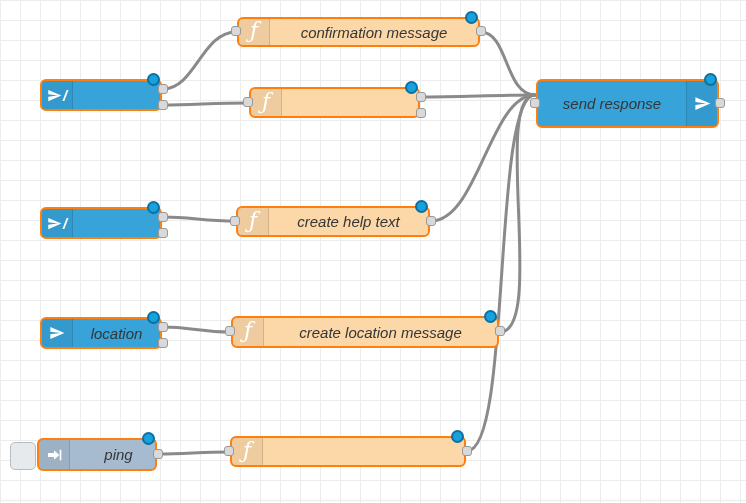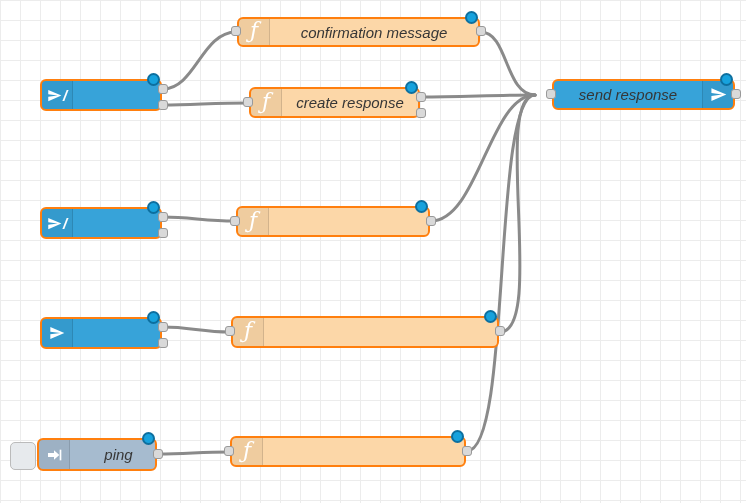--- a/index.html
+++ b/index.html
@@ -116,28 +116,27 @@
     </div>
     <div class="port out-a"></div>
     <div class="port out-b"></div>
     <div class="changed-dot"></div>
   </div>
 
   <div class="node fn" style="left:249px;top:87px;width:171px;height:31px">
     <div class="icon-box left">
         <span class="fn-glyph">ƒ</span>
       </div>
-    <div class="label">create response</div>
-    <div class="port in"></div>
-    <div class="port out-a"></div>
-    <div class="port out-b"></div>
-    <div class="changed-dot"></div>
-  </div>
-
-  <div class="node telegram" style="left:552px;top:79px;width:183px;height:31px">
+    <div class="port in"></div>
+    <div class="port out-a"></div>
+    <div class="port out-b"></div>
+    <div class="changed-dot"></div>
+  </div>
+
+  <div class="node telegram" style="left:536px;top:79px;width:183px;height:49px">
     <div class="label">send response</div>
     <div class="icon-box right">
       <svg width="17" height="17" viewBox="0 0 24 24">
           <path fill="#fff" d="M2 21 L23 12 L2 3 L2 10 L17 12 L2 14 Z"></path>
         </svg>
     </div>
     <div class="port in"></div>
     <div class="port out-mid"></div>
     <div class="changed-dot"></div>
   </div>
@@ -151,40 +150,43 @@
     </div>
     <div class="port out-a"></div>
     <div class="port out-b"></div>
     <div class="changed-dot"></div>
   </div>
 
   <div class="node fn" style="left:236px;top:206px;width:194px;height:31px">
     <div class="icon-box left">
         <span class="fn-glyph">ƒ</span>
       </div>
+    <div class="label">create help text</div>
     <div class="port in"></div>
     <div class="port out-mid"></div>
     <div class="changed-dot"></div>
   </div>
 
   <div class="node telegram" style="left:40px;top:317px;width:122px;height:32px">
     <div class="icon-box left">
       <svg width="16" height="16" viewBox="0 0 24 24">
           <path fill="#fff" d="M2 21 L23 12 L2 3 L2 10 L17 12 L2 14 Z"></path>
         </svg>
     </div>
+    <div class="label">location</div>
     <div class="port out-a"></div>
     <div class="port out-b"></div>
     <div class="changed-dot"></div>
   </div>
 
   <div class="node fn" style="left:231px;top:316px;width:268px;height:32px">
     <div class="icon-box left">
         <span class="fn-glyph">ƒ</span>
       </div>
+    <div class="label">create location message</div>
     <div class="port in"></div>
     <div class="port out-mid"></div>
     <div class="changed-dot"></div>
   </div>
 
   <div class="inject-button"></div>
   <div class="node inject" style="left:37px;top:438px;width:120px;height:33px">
     <div class="icon-box left">
       <svg width="16" height="16" viewBox="0 0 24 24">
         <path fill="#fff" d="M3 9 h9 V5 l8 7 -8 7 v-4 H3 Z"></path>

